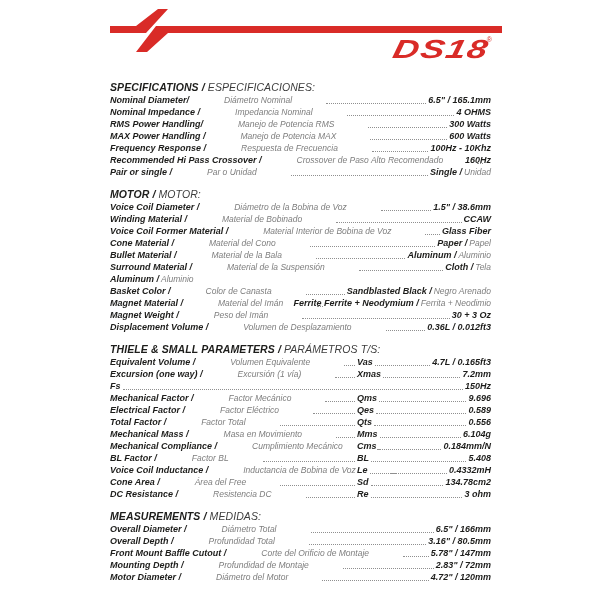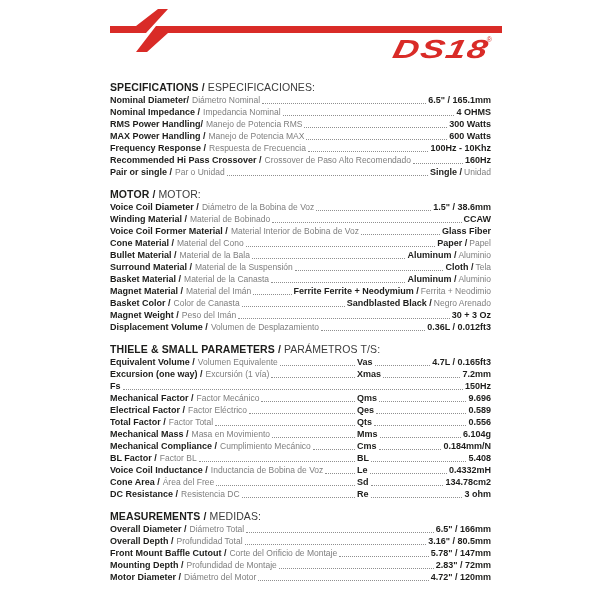--- a/index.html
+++ b/index.html
@@ -34,40 +34,40 @@
   }
   .brand-reg {
     display:inline-block;
     font-size:7px;
     font-style:normal;
     vertical-align:top;
     margin-left:1px;
     line-height:1;
   }
   .content { position:absolute; left:110px; top:81px; width:381px; }
-  .section { margin-bottom:10px; }
+  .section { margin-bottom:10px;font-style:italic; }
   .heading {
     font-size:10.5px;
     line-height:13px;
     color:var(--ink);
     white-space:nowrap;
     letter-spacing:0.1px;
   }
   .h-en { font-weight:bold; }
   .h-es { font-weight:normal; color:var(--head2); }
   .row {
     display:flex;
     align-items:flex-end;
     height:12px;
     font-size:9px;
     line-height:11px;
     white-space:nowrap;
     color:var(--ink);
   }
-  .left { display:flex; align-items:flex-end; min-width:0; }
+  .left { display:flex; align-items:flex-end; min-width:0;gap:32px; }
   .left.grow { flex:1 1 auto; }
   .left.fixed { flex:0 0 247px;text-align:right; }
   .lbl-en { font-weight:bold; }
   .lbl-es { color:var(--muted); font-size:8.5px; margin-left:3px; }
   .leader, .leader2 {
     flex:1 1 auto;
     min-width:6px;
     border-bottom:1px dotted var(--dots);
     margin:0 2px 2px 2px;
     height:8px;
@@ -243,50 +243,45 @@
       <span class="lbl-en">Surround Material /</span>
       <span class="lbl-es">Material de la Suspensión</span>
       <div class="leader"></div>
     </div>
 
     <span class="value">Cloth /</span>
     <span class="value2">Tela</span>
   </div>
 
   <div class="row">
-    <div class="left grow">
-      <span class="lbl-en">Basket Material /</span>
-      <span class="lbl-es">Material de la Canasta</span>
-      <div class="leader"></div>
-    </div>
 
     <span class="value">Aluminum /</span>
     <span class="value2">Aluminio</span>
   </div>
 
   <div class="row">
     <div class="left grow">
+      <span class="lbl-en">Basket Color /</span>
+      <span class="lbl-es">Color de Canasta</span>
+      <div class="leader"></div>
+    </div>
+
+    <span class="value">Sandblasted Black /</span>
+    <span class="value2">Negro Arenado</span>
+  </div>
+
+  <div class="row">
+    <div class="left grow">
       <span class="lbl-en">Magnet Material /</span>
       <span class="lbl-es">Material del Imán</span>
       <div class="leader"></div>
     </div>
 
     <span class="value">Ferrite Ferrite + Neodymium /</span>
     <span class="value2">Ferrita + Neodimio</span>
-  </div>
-
-  <div class="row">
-    <div class="left grow">
-      <span class="lbl-en">Basket Color /</span>
-      <span class="lbl-es">Color de Canasta</span>
-      <div class="leader"></div>
-    </div>
-
-    <span class="value">Sandblasted Black /</span>
-    <span class="value2">Negro Arenado</span>
   </div>
 
   <div class="row">
     <div class="left grow">
       <span class="lbl-en">Magnet Weight /</span>
       <span class="lbl-es">Peso del Imán</span>
       <div class="leader"></div>
     </div>
 
     <span class="value">30 + 3 Oz</span>

